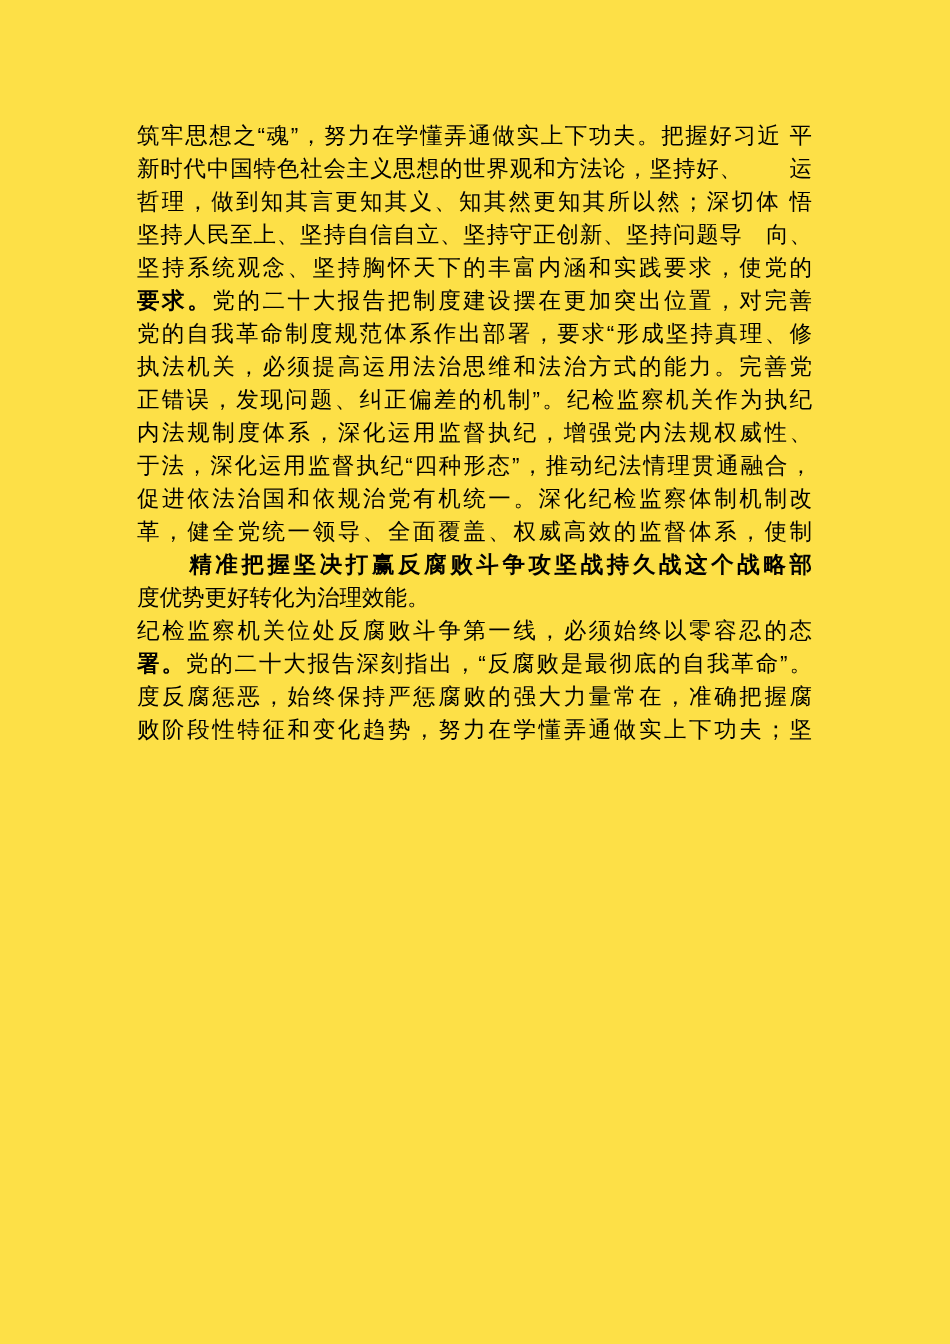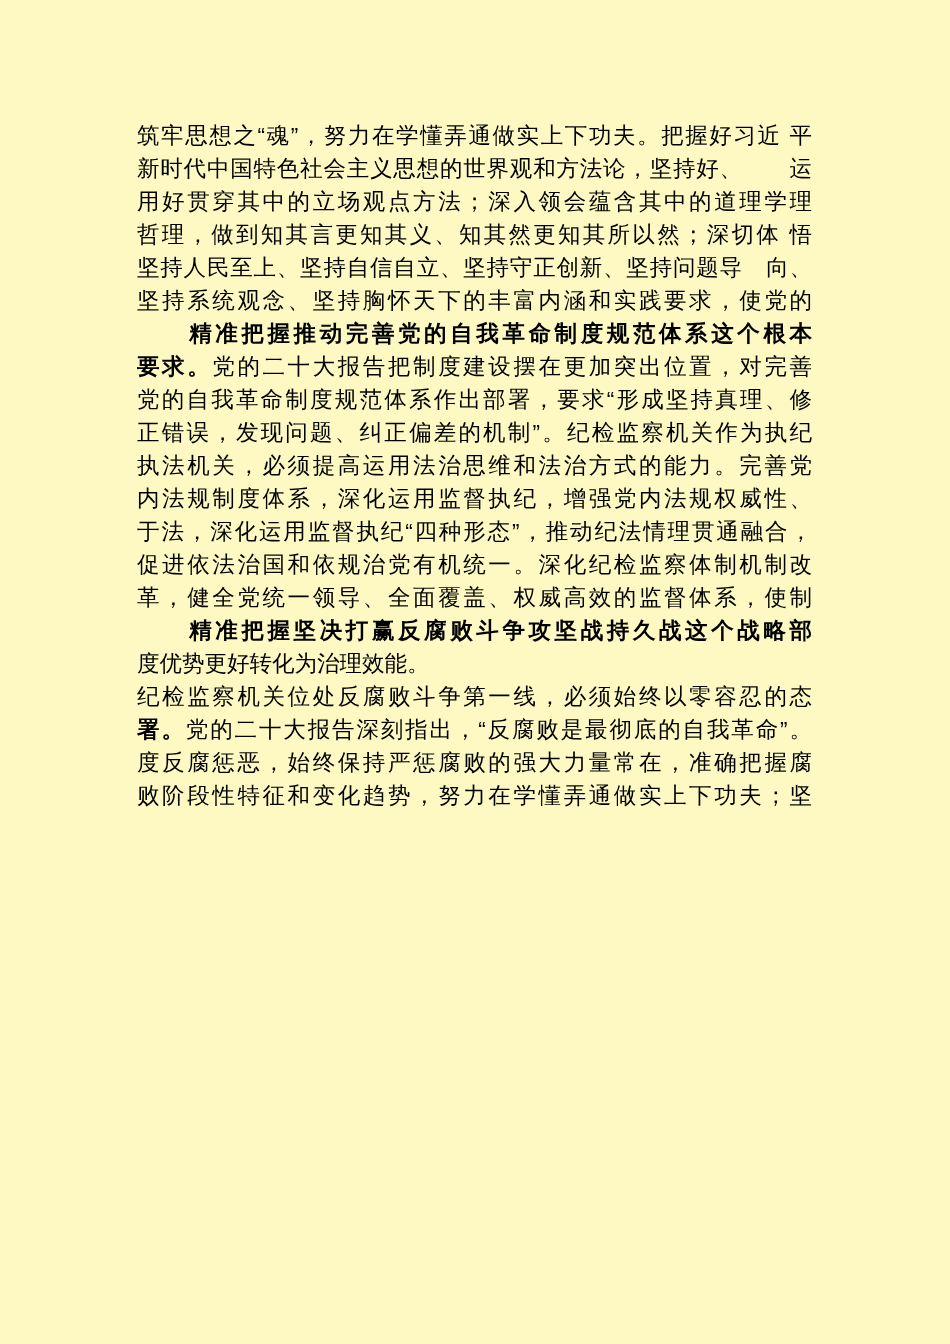--- a/index.html
+++ b/index.html
@@ -9,21 +9,21 @@
   }
   body {
     width: 950px;
     height: 1344px;
     font-family: "Liberation Sans", sans-serif;
   }
   .page {
     position: relative;
     width: 950px;
     height: 1344px;
-    background: #fef9c3;
+    background: #fde047;
     overflow: hidden;
   }
   .text-block {
     position: absolute;
     left: 137px;
     top: 119px;
     width: 675px;
     color: #000000;
   }
   .doc-line {
@@ -44,29 +44,27 @@
     font-weight: 700;
   }
 </style>
 </head>
 <body>
 
 <div class="page">
   <div class="text-block">
       <div class="doc-line"><span>筑牢思想之“魂”，努力在学懂弄通做实上下功夫。把握好习近 平</span></div>
       <div class="doc-line"><span>新时代中国特色社会主义思想的世界观和方法论，坚持好、　　运</span></div>
-      <div class="doc-line"><span>用好贯穿其中的立场观点方法；深入领会蕴含其中的道理学理</span></div>
       <div class="doc-line"><span>哲理，做到知其言更知其义、知其然更知其所以然；深切体 悟</span></div>
       <div class="doc-line"><span>坚持人民至上、坚持自信自立、坚持守正创新、坚持问题导　向、</span></div>
       <div class="doc-line"><span>坚持系统观念、坚持胸怀天下的丰富内涵和实践要求，使党的</span></div>
-      <div class="doc-line"><b>　　精准把握推动完善党的自我革命制度规范体系这个根本</b></div>
       <div class="doc-line"><b>要求。</b><span>党的二十大报告把制度建设摆在更加突出位置，对完善</span></div>
       <div class="doc-line"><span>党的自我革命制度规范体系作出部署，要求“形成坚持真理、修</span></div>
+      <div class="doc-line"><span>执法机关，必须提高运用法治思维和法治方式的能力。完善党</span></div>
       <div class="doc-line"><span>正错误，发现问题、纠正偏差的机制”。纪检监察机关作为执纪</span></div>
-      <div class="doc-line"><span>执法机关，必须提高运用法治思维和法治方式的能力。完善党</span></div>
       <div class="doc-line"><span>内法规制度体系，深化运用监督执纪，增强党内法规权威性、</span></div>
       <div class="doc-line"><span>于法，深化运用监督执纪“四种形态”，推动纪法情理贯通融合，</span></div>
       <div class="doc-line"><span>促进依法治国和依规治党有机统一。深化纪检监察体制机制改</span></div>
       <div class="doc-line"><span>革，健全党统一领导、全面覆盖、权威高效的监督体系，使制</span></div>
       <div class="doc-line"><b>　　精准把握坚决打赢反腐败斗争攻坚战持久战这个战略部</b></div>
       <div class="doc-line para-end"><span>度优势更好转化为治理效能。</span></div>
       <div class="doc-line"><span>纪检监察机关位处反腐败斗争第一线，必须始终以零容忍的态</span></div>
       <div class="doc-line"><b>署。</b><span>党的二十大报告深刻指出，“反腐败是最彻底的自我革命”。</span></div>
       <div class="doc-line"><span>度反腐惩恶，始终保持严惩腐败的强大力量常在，准确把握腐</span></div>
       <div class="doc-line"><span>败阶段性特征和变化趋势，努力在学懂弄通做实上下功夫；坚</span></div>

